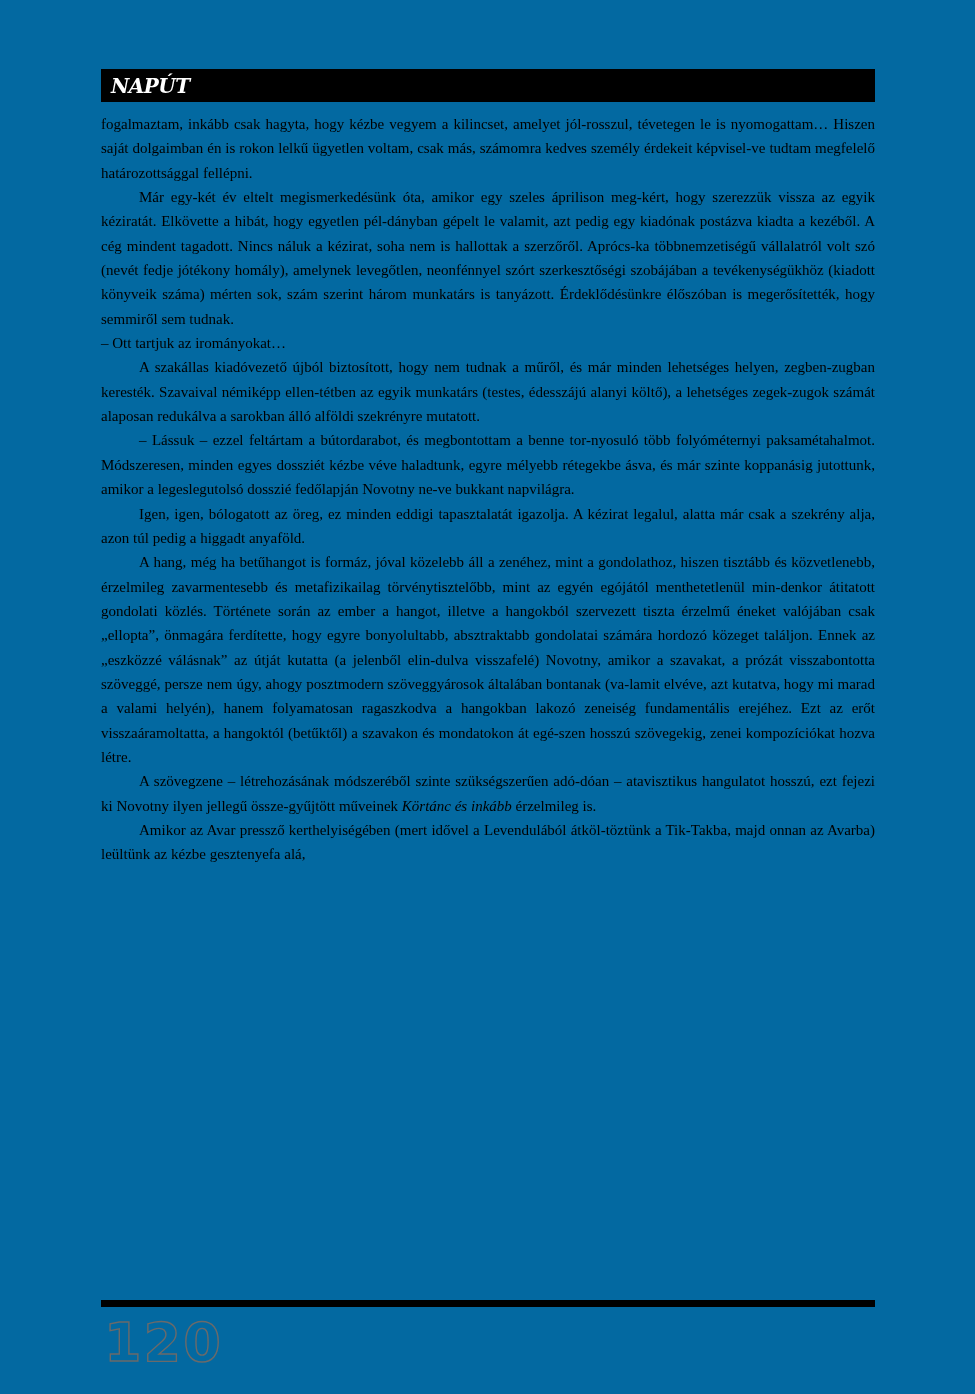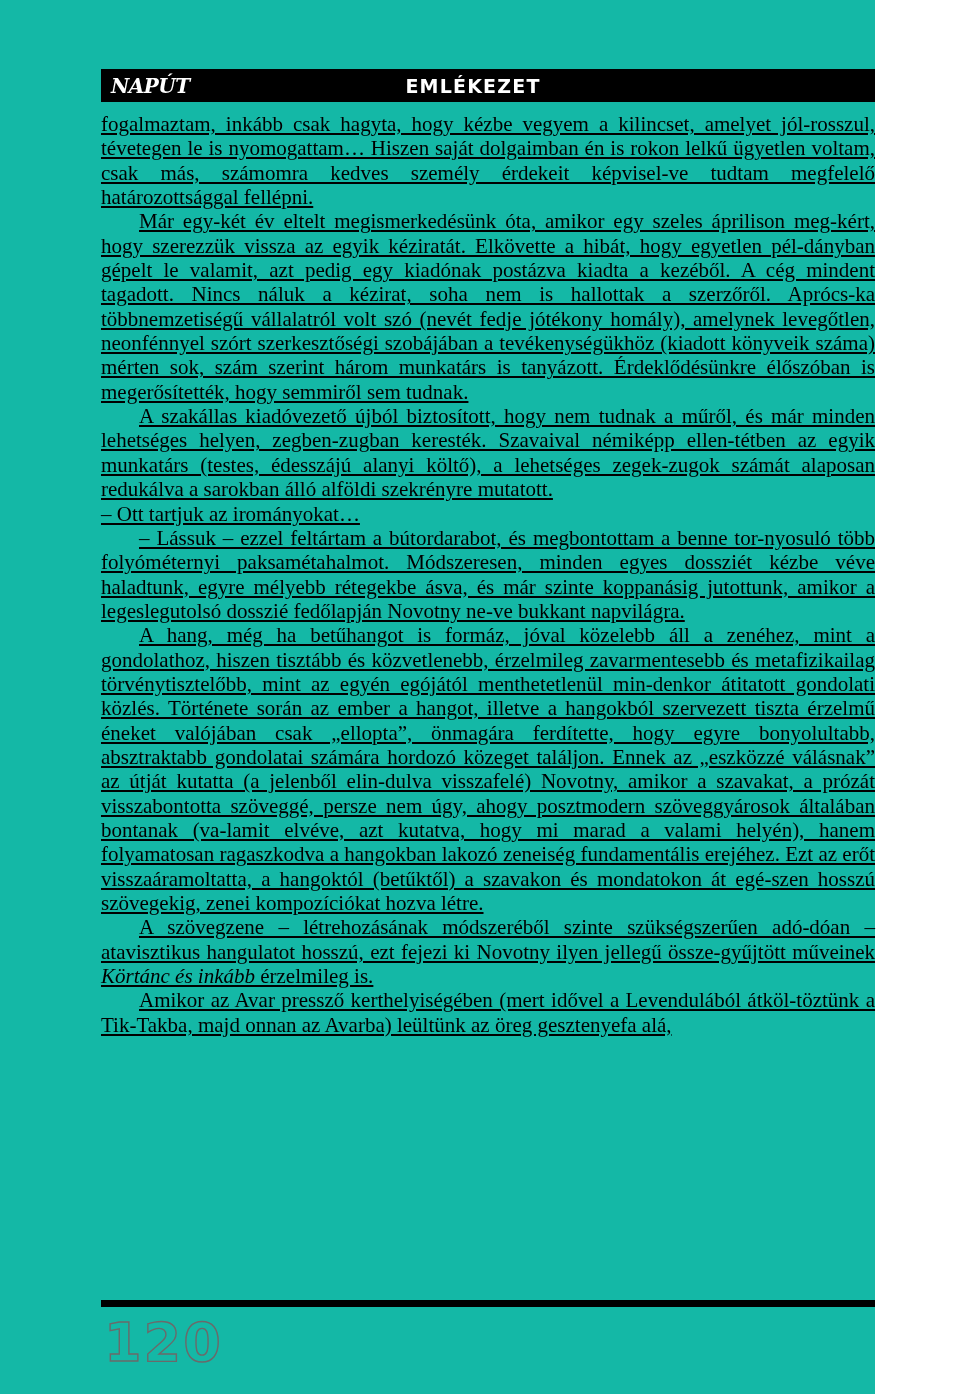--- a/index.html
+++ b/index.html
@@ -12,23 +12,23 @@
     height: 1394px;
     position: relative;
     font-family: "Liberation Serif", "DejaVu Serif", serif;
     color: #000000;
     overflow: hidden;
   }
 
   .page {
     position: absolute;
     left: 0; top: 0;
-    width: 875px;
+    width: 975px;
     height: 1394px;
-    background: #14b8a6;
+    background: #0369a1;
   }
 
   
   .header-bar {
     position: absolute;
     left: 101px;
     top: 69px;
     width: 774px;
     height: 33px;
     background: #000000;
@@ -70,29 +70,28 @@
 
   
   .textblock {
     position: absolute;
     left: 101px;
     top: 112px;
     width: 774px;
   }
   .para {
     margin: 0;
-    font-size: 21px;
+    font-size: 15px;
     line-height: 24.35px;
     text-align: justify;
     text-justify: inter-word;
     text-indent: 38px;
     hyphens: manual;
     -webkit-hyphens: manual;
     word-spacing: 0px;
-    text-decoration: underline;
   }
   .para.noindent {
     text-indent: 0;
   }
   .para.dash {
     text-indent: 38px;
   }
   .para i {
     font-style: italic;
   }
@@ -121,32 +120,32 @@
     white-space: nowrap;
   }
 </style>
 </head>
 <body>
 
 <div class="page">
 
   <div class="header-bar">
     <span class="journal-logo">NAPÚT</span>
-    <span class="section-title">EMLÉKEZET</span>
   </div>
 
   <div class="textblock">
 
     <p class="para noindent">fogalmaztam, inkább csak hagyta, hogy kézbe vegyem a kilincset, amelyet jól-rosszul, tévetegen le is nyomogattam… Hiszen saját dolgaimban én is rokon lelkű ügyetlen voltam, csak más, számomra kedves személy érdekeit képvisel-ve tudtam megfelelő határozottsággal fellépni.</p>
     <p class="para">Már egy-két év eltelt megismerkedésünk óta, amikor egy szeles áprilison meg-kért, hogy szerezzük vissza az egyik kéziratát. Elkövette a hibát, hogy egyetlen pél-dányban gépelt le valamit, azt pedig egy kiadónak postázva kiadta a kezéből. A cég mindent tagadott. Nincs náluk a kézirat, soha nem is hallottak a szerzőről. Aprócs-ka többnemzetiségű vállalatról volt szó (nevét fedje jótékony homály), amelynek levegőtlen, neonfénnyel szórt szerkesztőségi szobájában a tevékenységükhöz (kiadott könyveik száma) mérten sok, szám szerint három munkatárs is tanyázott. Érdeklődésünkre élőszóban is megerősítették, hogy semmiről sem tudnak.</p>
+    <p class="para noindent">– Ott tartjuk az irományokat…</p>
     <p class="para">A szakállas kiadóvezető újból biztosított, hogy nem tudnak a műről, és már minden lehetséges helyen, zegben-zugban keresték. Szavaival némiképp ellen-tétben az egyik munkatárs (testes, édesszájú alanyi költő), a lehetséges zegek-zugok számát alaposan redukálva a sarokban álló alföldi szekrényre mutatott.</p>
-    <p class="para noindent">– Ott tartjuk az irományokat…</p>
     <p class="para dash">– Lássuk – ezzel feltártam a bútordarabot, és megbontottam a benne tor-nyosuló több folyóméternyi paksamétahalmot. Módszeresen, minden egyes dossziét kézbe véve haladtunk, egyre mélyebb rétegekbe ásva, és már szinte koppanásig jutottunk, amikor a legeslegutolsó dosszié fedőlapján Novotny ne-ve bukkant napvilágra.</p>
+    <p class="para">Igen, igen, bólogatott az öreg, ez minden eddigi tapasztalatát igazolja. A kézirat legalul, alatta már csak a szekrény alja, azon túl pedig a higgadt anyaföld.</p>
     <p class="para">A hang, még ha betűhangot is formáz, jóval közelebb áll a zenéhez, mint a gondolathoz, hiszen tisztább és közvetlenebb, érzelmileg zavarmentesebb és metafizikailag törvénytisztelőbb, mint az egyén egójától menthetetlenül min-denkor átitatott gondolati közlés. Története során az ember a hangot, illetve a hangokból szervezett tiszta érzelmű éneket valójában csak „ellopta”, önmagára ferdítette, hogy egyre bonyolultabb, absztraktabb gondolatai számára hordozó közeget találjon. Ennek az „eszközzé válásnak” az útját kutatta (a jelenből elin-dulva visszafelé) Novotny, amikor a szavakat, a prózát visszabontotta szöveggé, persze nem úgy, ahogy posztmodern szöveggyárosok általában bontanak (va-lamit elvéve, azt kutatva, hogy mi marad a valami helyén), hanem folyamatosan ragaszkodva a hangokban lakozó zeneiség fundamentális erejéhez. Ezt az erőt visszaáramoltatta, a hangoktól (betűktől) a szavakon és mondatokon át egé-szen hosszú szövegekig, zenei kompozíciókat hozva létre.</p>
     <p class="para"><span>A szövegzene – létrehozásának módszeréből szinte szükségszerűen adó-dóan – atavisztikus hangulatot hosszú, ezt fejezi ki Novotny ilyen jellegű össze-gyűjtött műveinek </span><i>Körtánc és inkább</i><span> érzelmileg is.</span></p>
-    <p class="para">Amikor az Avar pressző kerthelyiségében (mert idővel a Levendulából átköl-töztünk a Tik-Takba, majd onnan az Avarba) leültünk az öreg gesztenyefa alá,</p>
+    <p class="para">Amikor az Avar pressző kerthelyiségében (mert idővel a Levendulából átköl-töztünk a Tik-Takba, majd onnan az Avarba) leültünk az kézbe gesztenyefa alá,</p>
 
   </div>
 
   <div class="footer-rule"></div>
   <div class="page-number">120</div>
 
 </div>
 
 </body></html>

